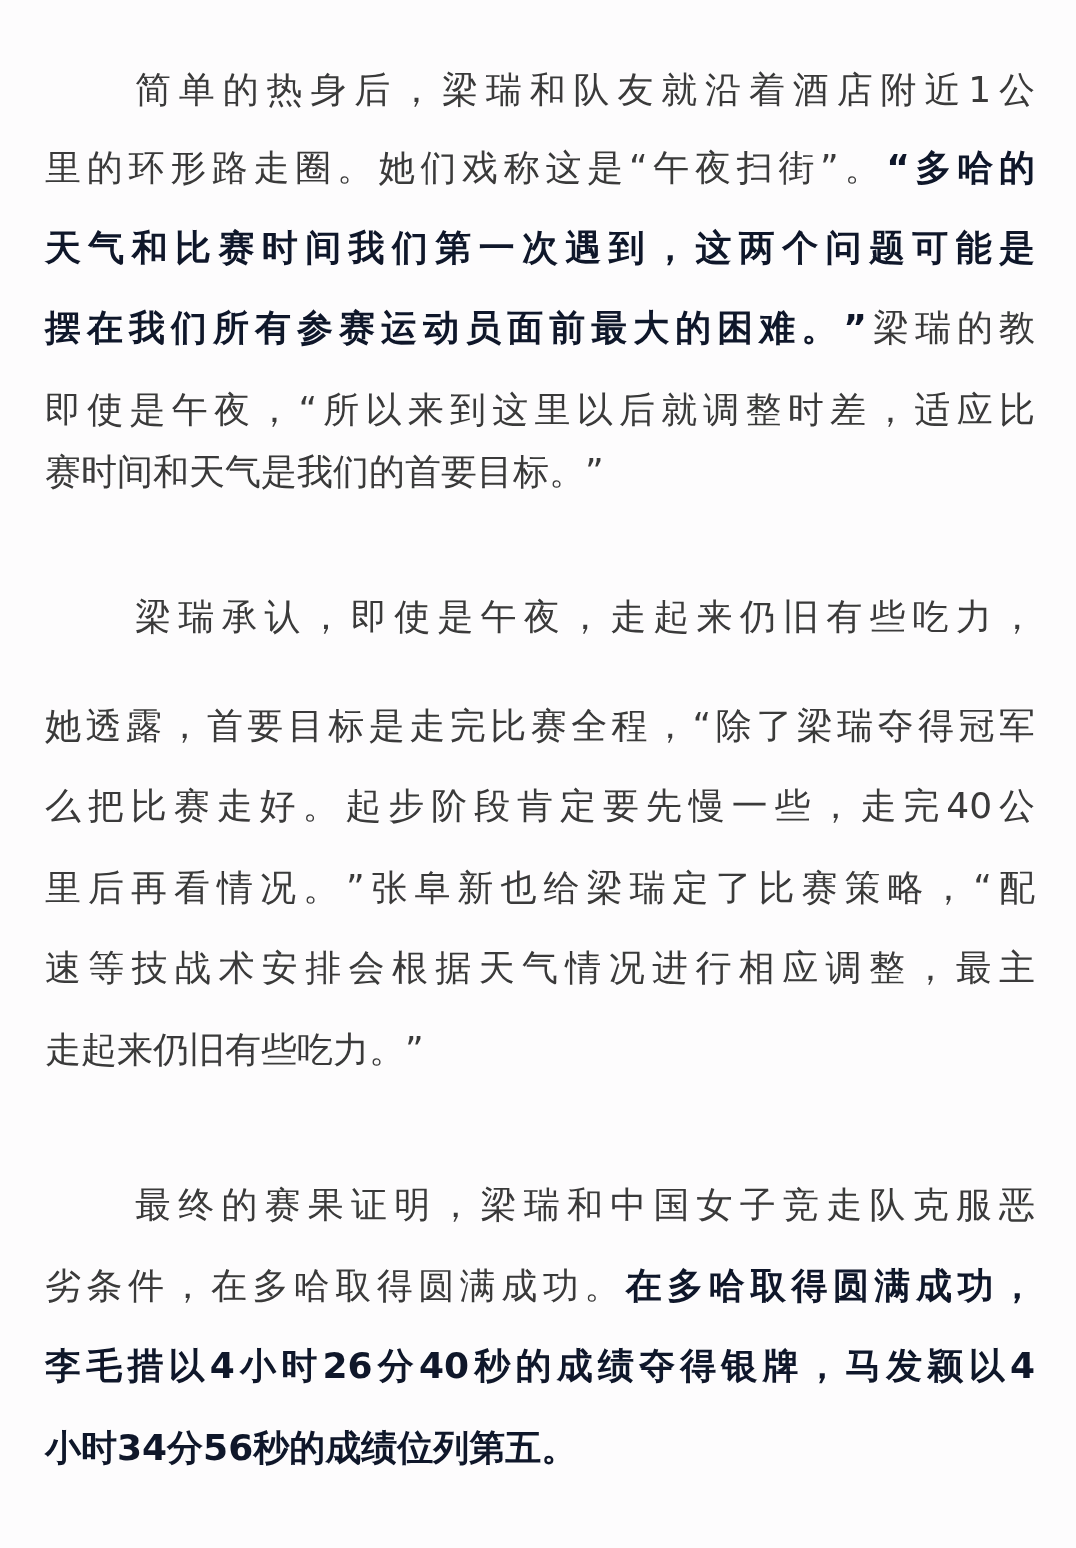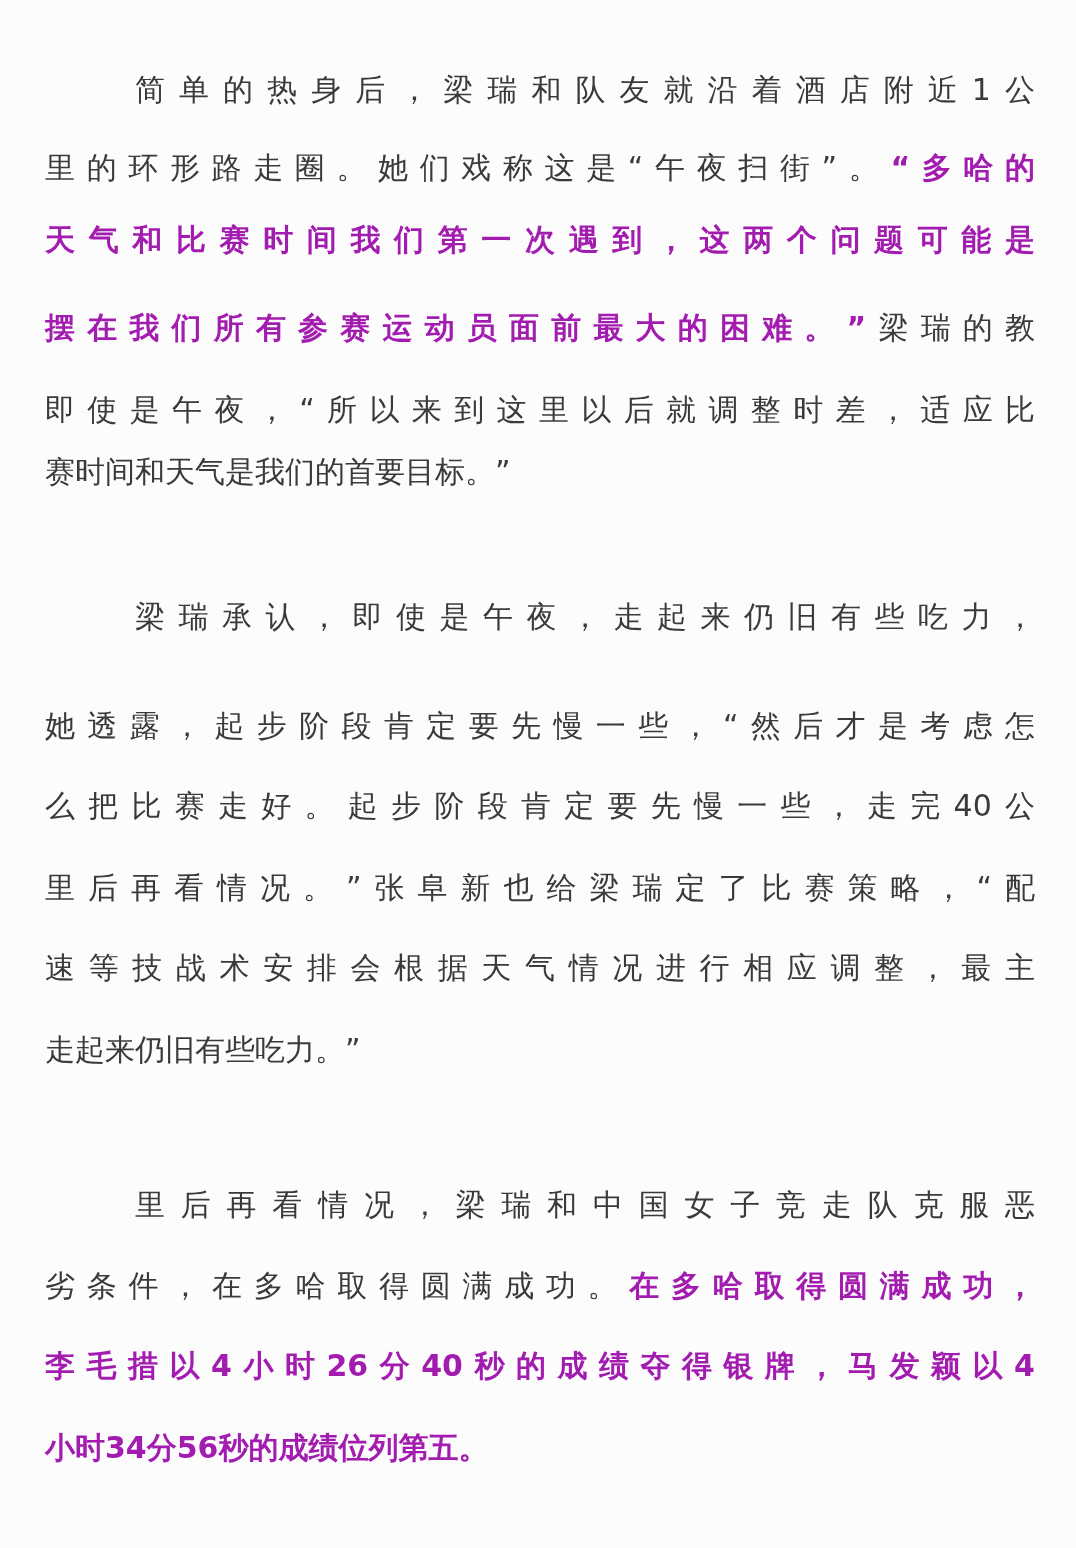--- a/index.html
+++ b/index.html
@@ -1,40 +1,40 @@
 <!DOCTYPE html>
 <html><head>
 <meta charset="utf-8">
 <style>
   html,body{margin:0;padding:0;background:#fdfcfd;}
   body{width:1076px;height:1548px;overflow:hidden;position:relative;
     font-family:"DejaVu Sans","Liberation Sans",sans-serif;color:#3a3a3a;}
   .article{position:absolute;left:45px;top:0;width:990px;}
-  .line{position:absolute;left:0;width:990px;height:80px;font-size:30px;line-height:80px;
+  .line{position:absolute;left:0;width:990px;height:80px;font-size:36px;line-height:80px;
     white-space:nowrap;text-align:justify;text-align-last:justify;}
   .line.last{text-align-last:left;}
   .indent{padding-left:90px;box-sizing:border-box;}
-  .red{color:#a21caf;font-weight:bold;}
+  .red{color:#0f172a;font-weight:bold;}
 </style>
 </head>
 <body>
 
 <div class="article">
 
   <div class="line indent" style="top:50px"><span>简单的热身后，梁瑞和队友就沿着酒店附近1公</span></div>
   <div class="line" style="top:128px"><span>里的环形路走圈。她们戏称这是“午夜扫街”。</span><span class="red">“多哈的</span></div>
-  <div class="line" style="top:200px"><span class="red">天气和比赛时间我们第一次遇到，这两个问题可能是</span></div>
+  <div class="line" style="top:208px"><span class="red">天气和比赛时间我们第一次遇到，这两个问题可能是</span></div>
   <div class="line" style="top:288px"><span class="red">摆在我们所有参赛运动员面前最大的困难。”</span><span>梁瑞的教</span></div>
   <div class="line" style="top:370px"><span>即使是午夜，“所以来到这里以后就调整时差，适应比</span></div>
   <div class="line last" style="top:432px"><span>赛时间和天气是我们的首要目标。”</span></div>
 
   <div class="line indent" style="top:577px"><span>梁瑞承认，即使是午夜，走起来仍旧有些吃力，</span></div>
-  <div class="line" style="top:686px"><span>她透露，起步阶段肯定要先慢一些，“然后才是考虑怎</span></div>
+  <div class="line" style="top:686px"><span>她透露，首要目标是走完比赛全程，“除了梁瑞夺得冠军</span></div>
   <div class="line" style="top:766px"><span>么把比赛走好。起步阶段肯定要先慢一些，走完40公</span></div>
   <div class="line" style="top:848px"><span>里后再看情况。”张阜新也给梁瑞定了比赛策略，“配</span></div>
   <div class="line" style="top:928px"><span>速等技战术安排会根据天气情况进行相应调整，最主</span></div>
   <div class="line last" style="top:1010px"><span>走起来仍旧有些吃力。”</span></div>
 
-  <div class="line indent" style="top:1165px"><span>里后再看情况，梁瑞和中国女子竞走队克服恶</span></div>
+  <div class="line indent" style="top:1165px"><span>最终的赛果证明，梁瑞和中国女子竞走队克服恶</span></div>
   <div class="line" style="top:1246px"><span>劣条件，在多哈取得圆满成功。</span><span class="red">在多哈取得圆满成功，</span></div>
   <div class="line" style="top:1326px"><span class="red">李毛措以4小时26分40秒的成绩夺得银牌，马发颖以4</span></div>
   <div class="line last" style="top:1408px"><span class="red">小时34分56秒的成绩位列第五。</span></div>
 </div>
 
 </body></html>

